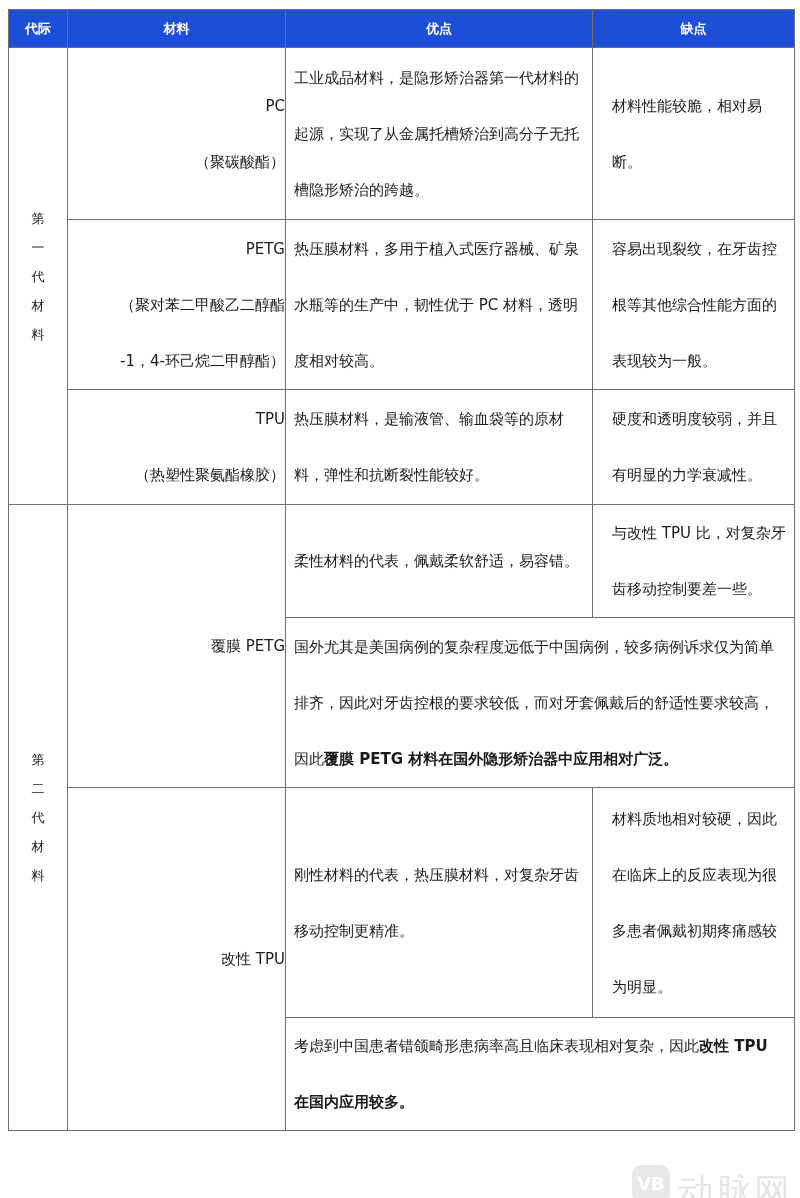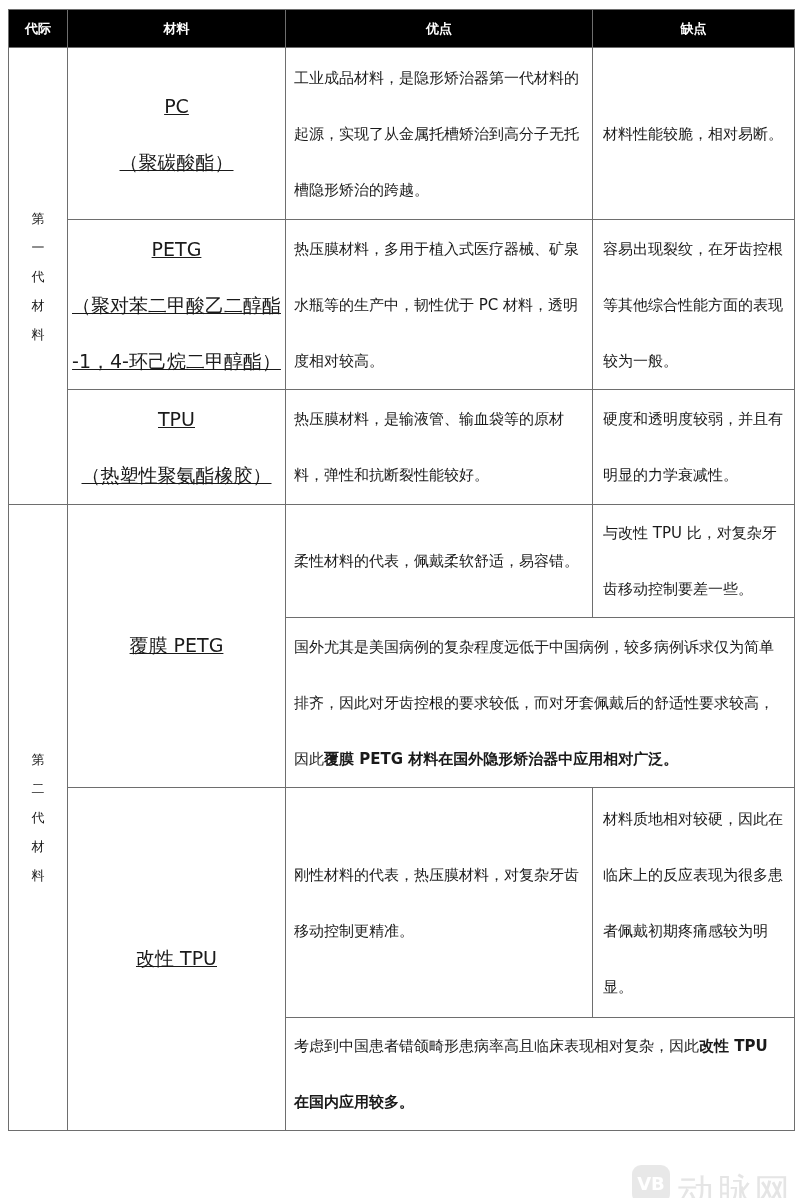--- a/index.html
+++ b/index.html
@@ -3,27 +3,27 @@
 <meta charset="utf-8">
 <style>
   html, body { margin:0; padding:0; background:#ffffff; }
   body { width:800px; height:1198px; position:relative; overflow:hidden;
          font-family:"DejaVu Sans", "Liberation Sans", sans-serif; color:#1a1a1a; }
   .tbl { position:absolute; left:8px; top:9px; width:786px; }
   .title { height:57px; background:#ED8130; border:1px solid #9a5a28; border-bottom:1px solid #7a4a20;
            color:#fff; font-weight:bold; font-size:17px; display:flex; align-items:center; justify-content:center; box-sizing:border-box; }
   table { border-collapse:collapse; width:786px; table-layout:fixed; }
   td, th { border:1.5px solid #6e6e6e; padding:0; vertical-align:middle; box-sizing:border-box; }
-  th { background:#000000; color:#fff; font-weight:bold; font-size:13px; height:38px; text-align:center; }
+  th { background:#1d4ed8; color:#fff; font-weight:bold; font-size:13px; height:38px; text-align:center; }
   .gen { text-align:center; font-size:13px; line-height:29px; }
   .gen span { display:block; }
-  .mat { text-align:center; font-size:19px;text-decoration:underline; }
+  .mat { text-align:right; font-size:15px; }
   .mat .l { display:block; line-height:56px; }
   .txt { font-size:15px; line-height:56px; padding:0 8px; text-align:left; }
-  .txt.s { padding:0 8px 0 10px; }
+  .txt.s { padding:0 8px 0 19px; }
   b.em { font-weight:bold; }
   .wm { position:absolute; left:632px; top:1150px; display:flex; align-items:center; gap:8px; opacity:0.55; }
   .wm .logo { width:38px; height:38px; border-radius:9px; background:#d7d7d7; color:#fff; font-weight:bold;
               font-size:18px; display:flex; align-items:center; justify-content:center; }
   .wm .name { color:#d0d0d0; font-size:36px; letter-spacing:2px;margin-top:18px; }
 </style>
 </head>
 <body>
 
 <div class="tbl">

